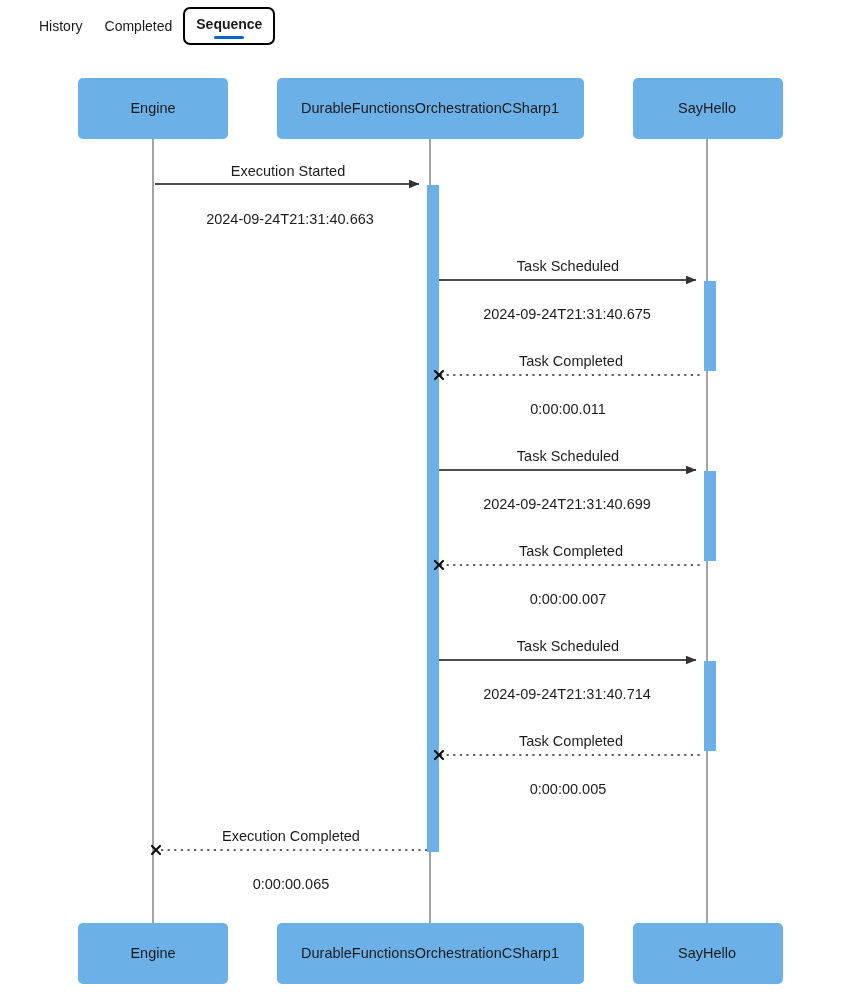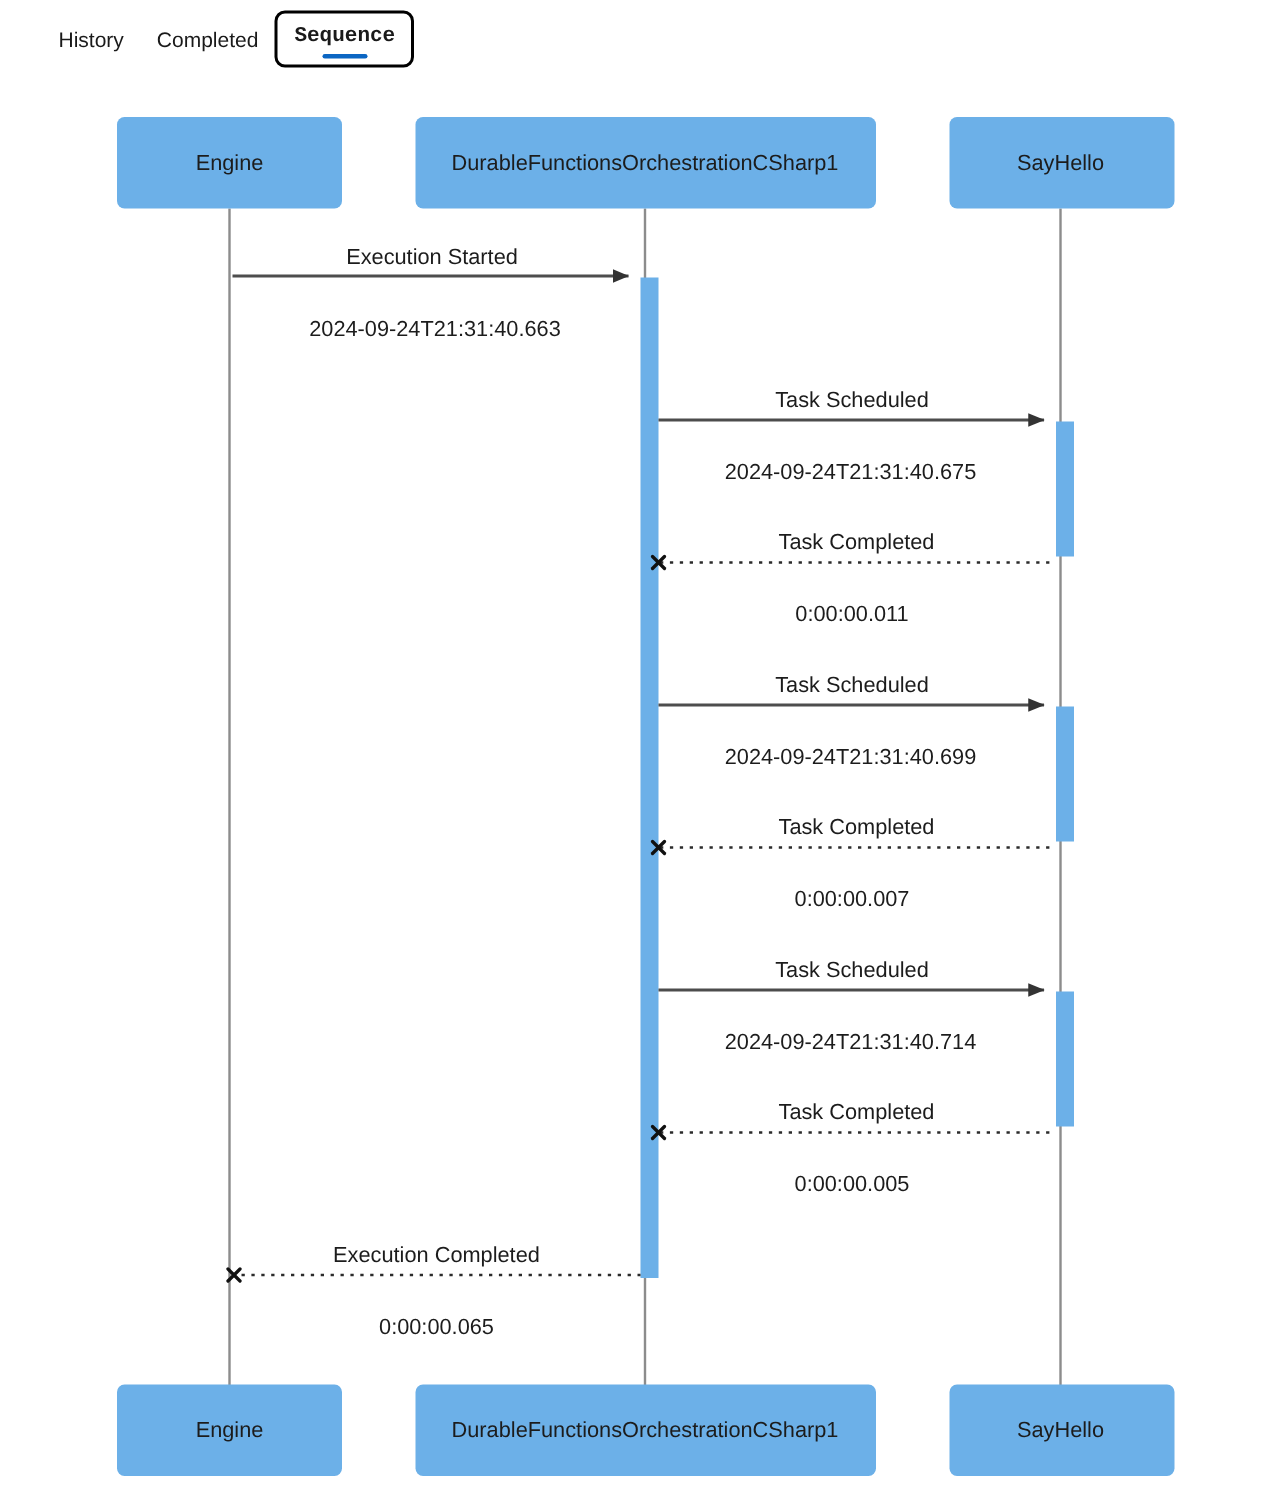--- a/index.html
+++ b/index.html
@@ -39,21 +39,20 @@
     border-radius: 7px;
     cursor: pointer;
     position: relative;
     white-space: nowrap;
     font-weight: 400;
   }
   .tab.active {
     font-weight: 700;
     border-color: #000000;
     padding: 8px 11px 12px 11px;
-    font-family: Liberation Mono, monospace;
   }
   .tab.active .tab-underline {
     position: absolute;
     left: 50%;
     transform: translateX(-50%);
     bottom: 4px;
     width: 30px;
     height: 3px;
     border-radius: 2px;
     background: #0b66c3;

